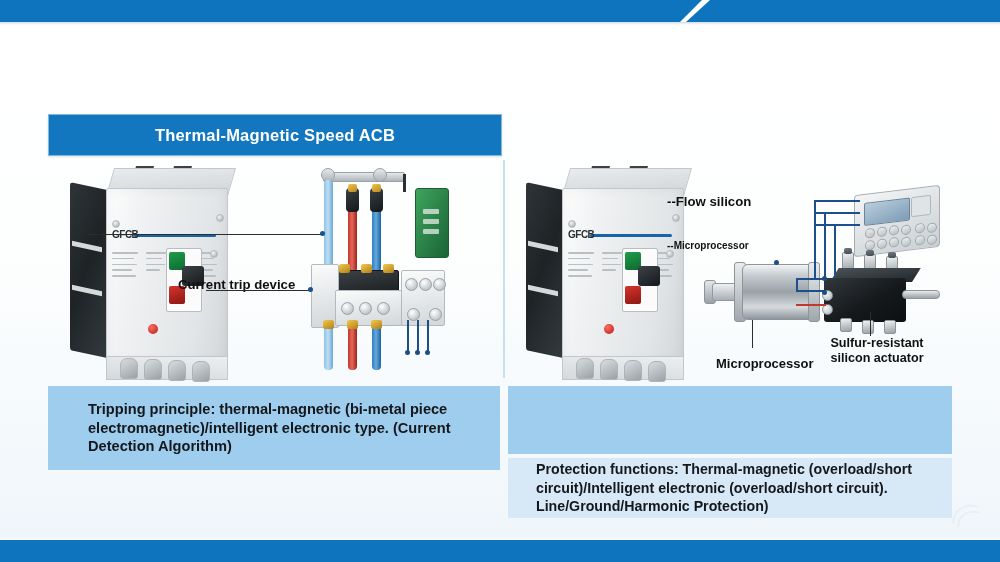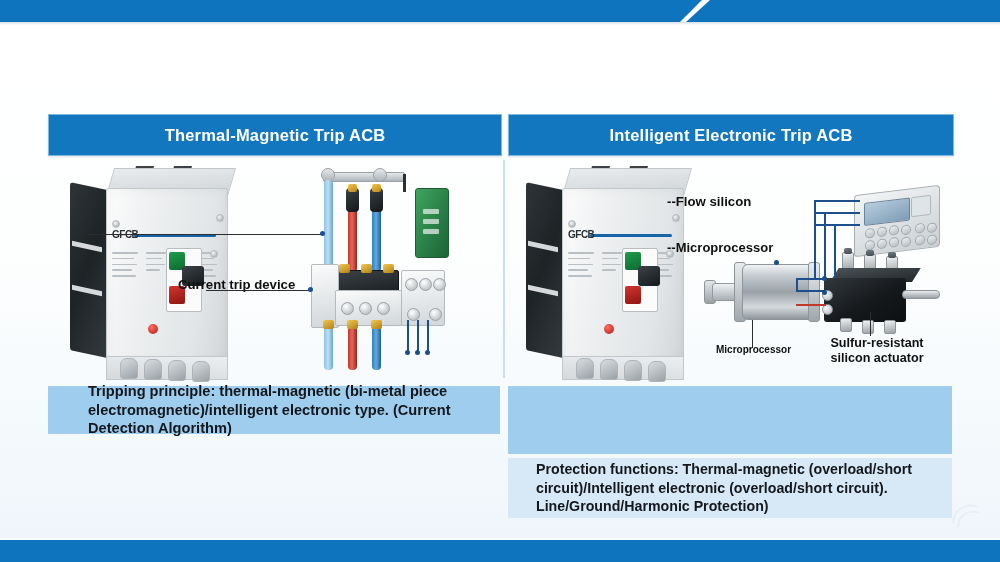--- a/index.html
+++ b/index.html
@@ -88,21 +88,21 @@
   }
   .infobox p{
     margin:0;
     color:#14181c;
     font-weight:bold;
     line-height:1.30;
   }
   .box-strong{background:#9fcdee;}
   .box-soft{background:#d7e8f6;}
 
-  #box-l1{left:48px;top:386px;width:452px;height:48px;padding:0 8px 0 40px;}
+  #box-l1{left:48px;top:386px;width:452px;height:84px;padding:0 8px 0 40px;}
   #box-l1 p{font-size:14.6px;}
   #box-l2{left:48px;top:458px;width:452px;height:60px;padding:0 14px 0 40px;}
   #box-l2 p{font-size:12.6px;}
   #box-r1{left:508px;top:386px;width:444px;height:68px;padding:0 14px 0 36px;}
   #box-r2{left:508px;top:458px;width:444px;height:60px;padding:0 14px 0 28px;}
   #box-r2 p{font-size:14.2px;}
 
   
   .callout{
     position:absolute;color:#101010;font-weight:bold;
@@ -340,24 +340,21 @@
 
 <div class="slide">
 
   <div class="topbar"></div>
   <div class="topbar-notch"></div>
   <div class="topbar-accent"></div>
   <div class="topbar-shadow"></div>
 
 
   <div class="col-head" id="head-left">
-    <span>Thermal-Magnetic Trip ACB</span>
-  </div>
-  <div class="col-head" id="head-right">
-    <span>Intelligent Electronic Trip ACB</span>
+    <span>Thermal-Magnetic Speed ACB</span>
   </div>
 
   <div class="divider"></div>
 
   <div class="figure" id="fig-left">
 
     <div class="breaker" style="left:22px;top:6px;width:170px;height:215px;">
       <div class="bk-lug" style="left:62px;top:0px;"></div>
       <div class="bk-lug" style="left:100px;top:0px;"></div>
       <div class="bk-lug small" style="left:136px;top:8px;"></div>
@@ -574,24 +571,24 @@
     <div class="wvert" style="left:316px;top:52px;height:66px;"></div>
     <div class="wvert" style="left:326px;top:64px;height:54px;"></div>
     <div class="wline" style="left:288px;top:118px;width:30px;"></div>
     <div class="wline" style="left:288px;top:130px;width:30px;"></div>
     <div class="wline red" style="left:288px;top:144px;width:30px;"></div>
     <div class="wvert" style="left:288px;top:118px;height:12px;"></div>
     <div class="pin-dot" style="left:314px;top:116px;"></div>
     <div class="pin-dot" style="left:314px;top:130px;"></div>
 
     <div class="callout" style="left:159px;top:34px;font-size:13.2px;">--Flow silicon</div>
-    <div class="callout" style="left:159px;top:80px;font-size:13px;">--Microprocessor</div>
+    <div class="callout" style="left:159px;top:80px;font-size:10px;">--Microprocessor</div>
 
     <div class="leader" style="left:244px;top:160px;width:1.4px;height:28px;"></div>
-    <div class="callout" style="left:196px;top:184px;font-size:10px;padding-left:12px;">Microprocessor</div>
+    <div class="callout" style="left:196px;top:196px;font-size:13px;padding-left:12px;">Microprocessor</div>
 
     <div class="leader" style="left:362px;top:152px;width:1.4px;height:24px;"></div>
     <div class="callout" style="left:304px;top:176px;width:130px;text-align:center;font-size:12.6px;">Sulfur-resistant
 silicon actuator</div>
   </div>
 
   <div class="infobox box-strong" id="box-l1">
     <p>Tripping principle: thermal-magnetic (bi-metal piece electromagnetic)/intelligent electronic type. (Current Detection Algorithm)</p>
   </div>
   <div class="infobox box-strong" id="box-r1">

